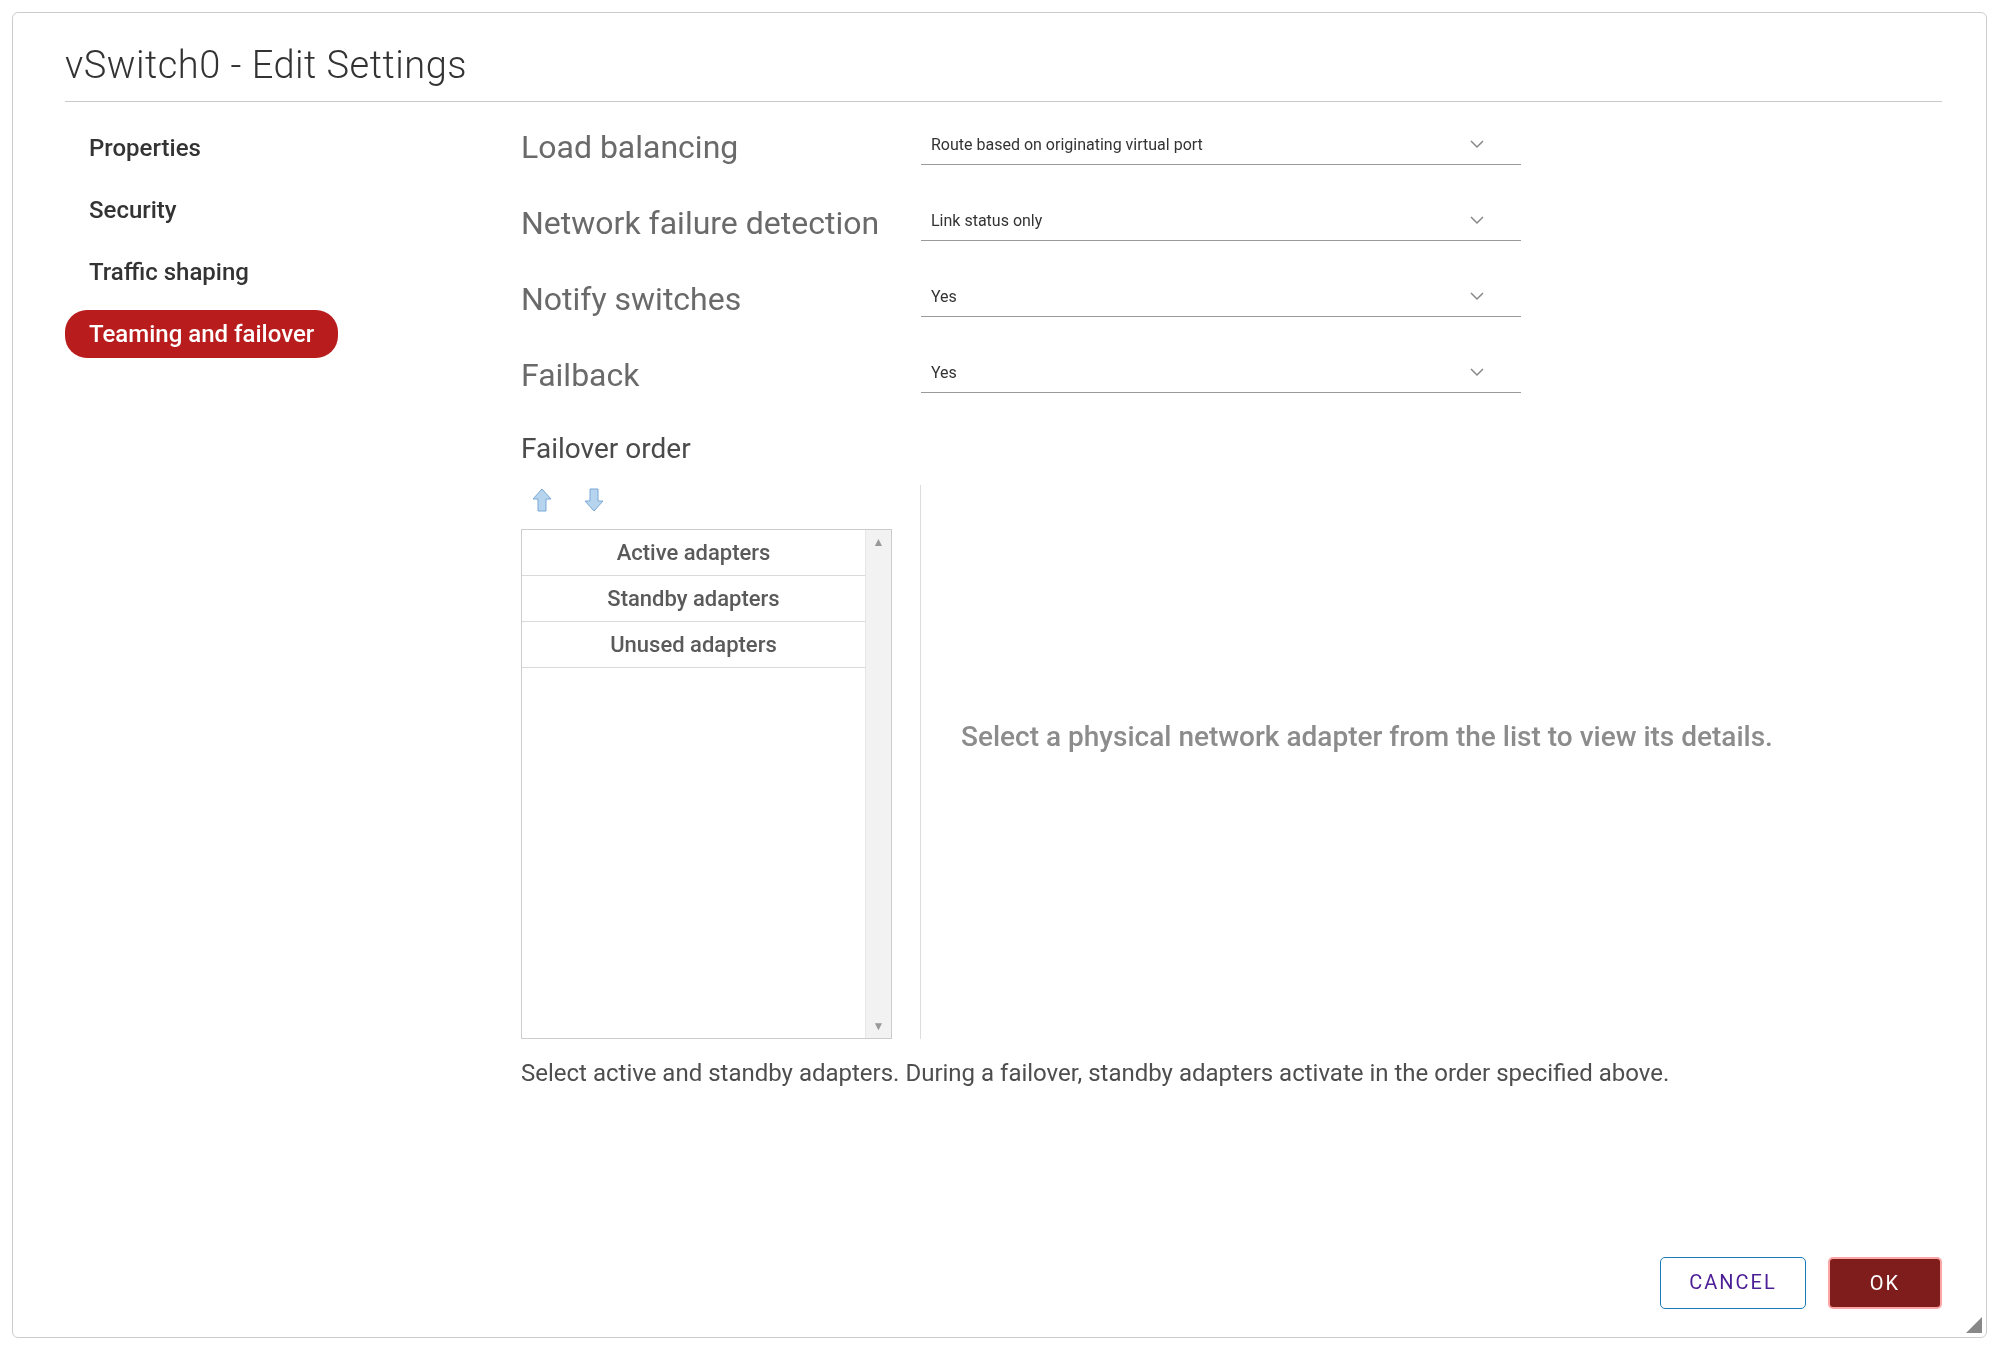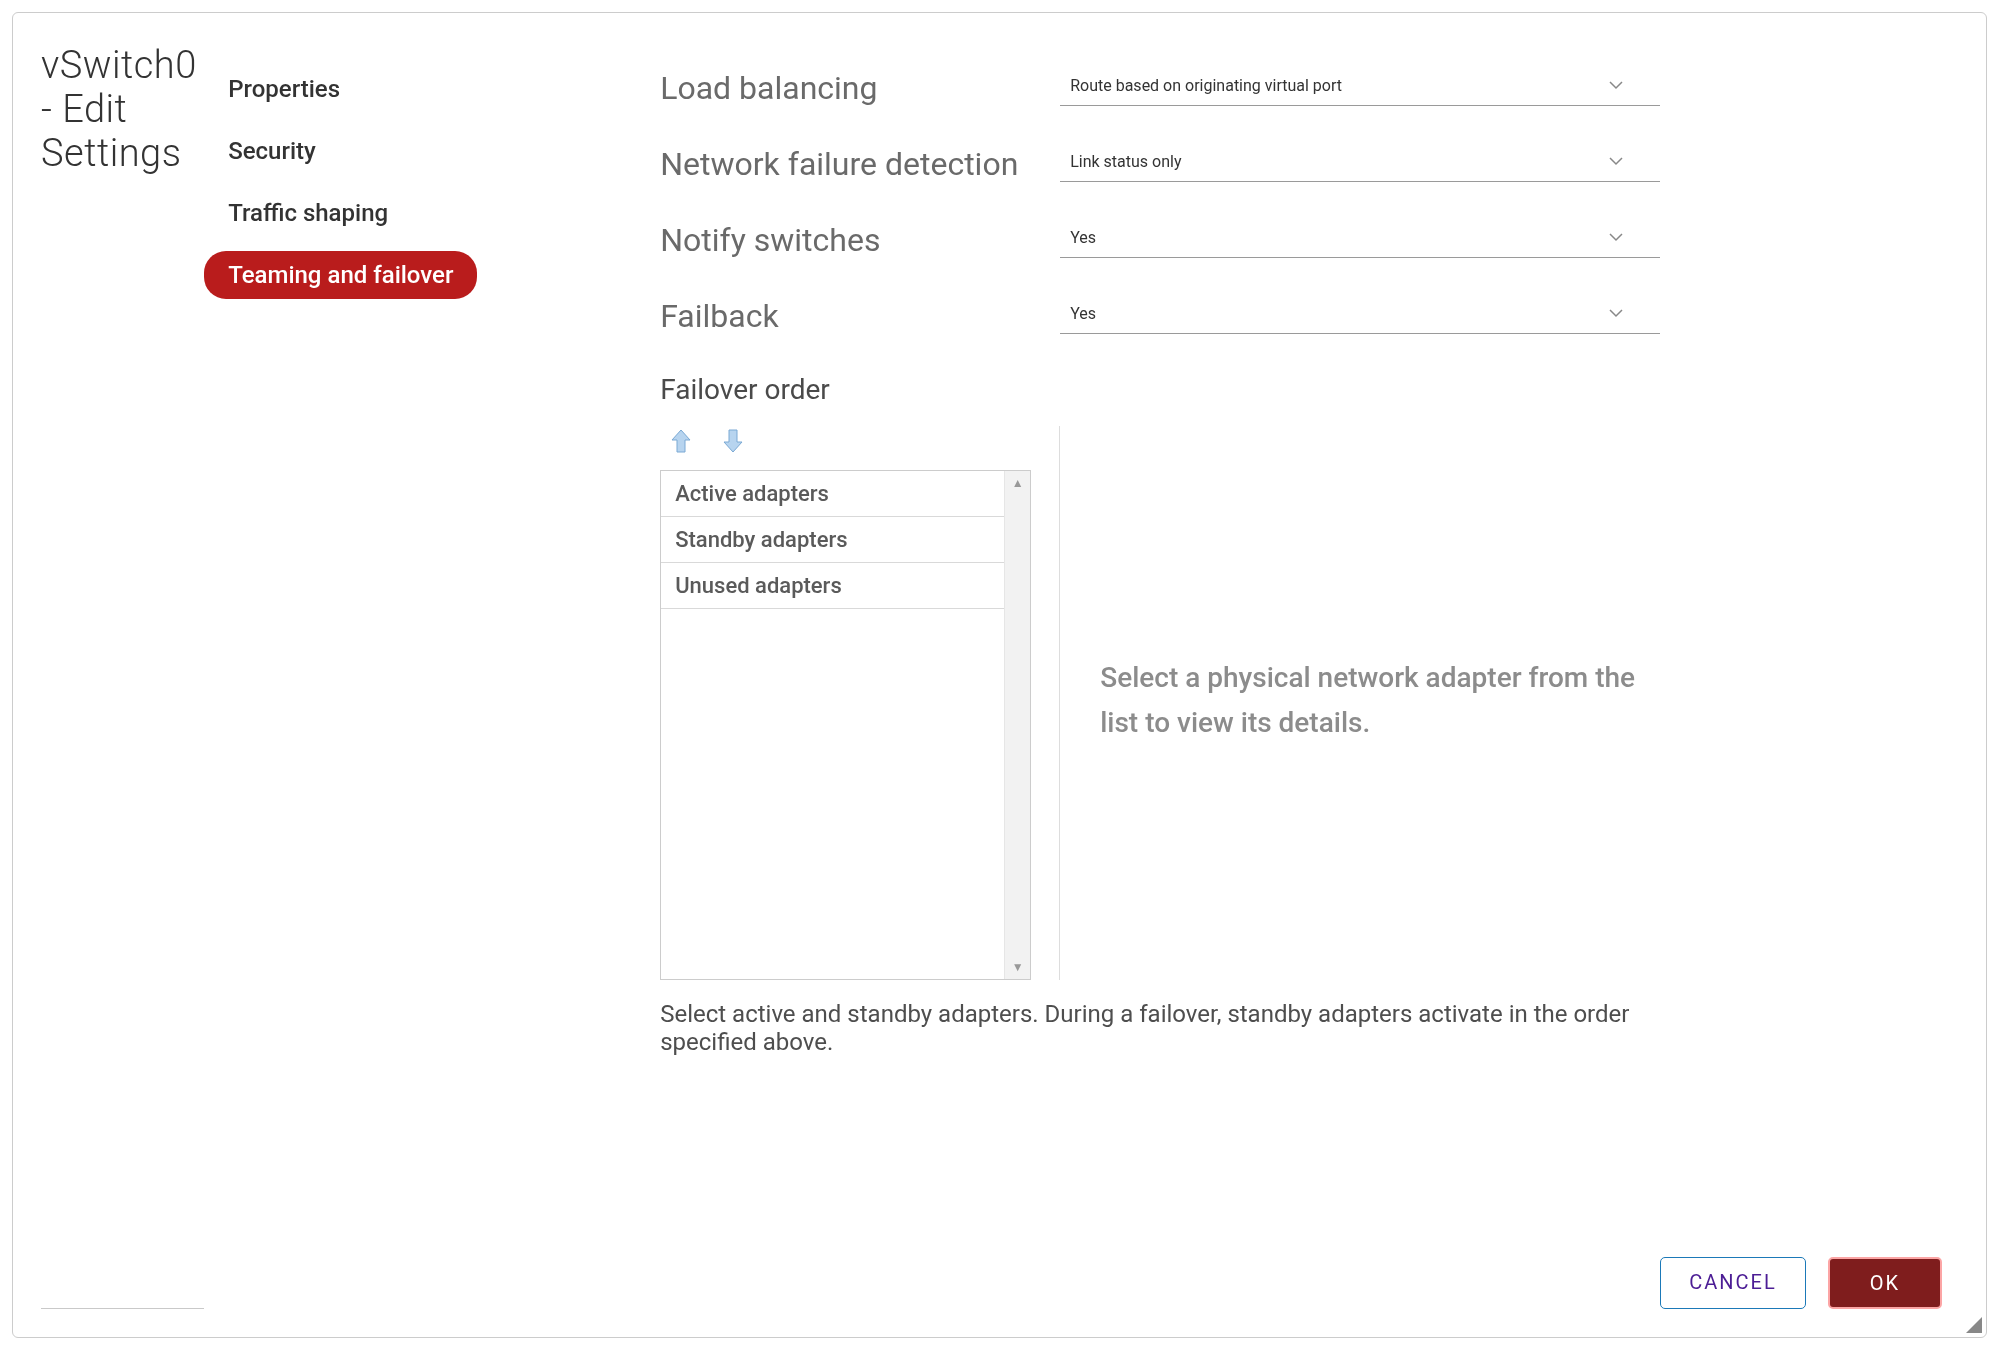--- a/index.html
+++ b/index.html
@@ -14,22 +14,22 @@
   .dialog {
     position: absolute;
     left: 12px;
     top: 12px;
     right: 12px;
     bottom: 12px;
     border: 1px solid #ccc;
     border-radius: 6px;
     background: #fff;
     display: flex;
-    flex-direction: row;
-    padding: 30px 44px 28px 28px;
+    flex-direction: column;
+    padding: 30px 44px 28px 52px;
   }
   .dialog-title {
     font-size: 38px;
     font-weight: 300;
     color: #333;
     letter-spacing: 0.5px;
     padding-bottom: 14px;
     border-bottom: 1px solid #c9c9c9;
   }
   .content-row {
@@ -132,20 +132,21 @@
   .adapter-list {
     flex: 1;
   }
   .adapter-item {
     padding: 10px 14px;
     font-size: 22px;
     color: #5a5a5a;
     border-bottom: 1px solid #d9d9d9;
     font-weight: 500;
     cursor: pointer;
+    text-align: center;
   }
   .scroll-col {
     width: 26px;
     background: #f2f2f2;
     position: relative;
     border-left: 1px solid #e6e6e6;
   }
   .scroll-up, .scroll-down {
     position: absolute;
     left: 0; right: 0;

